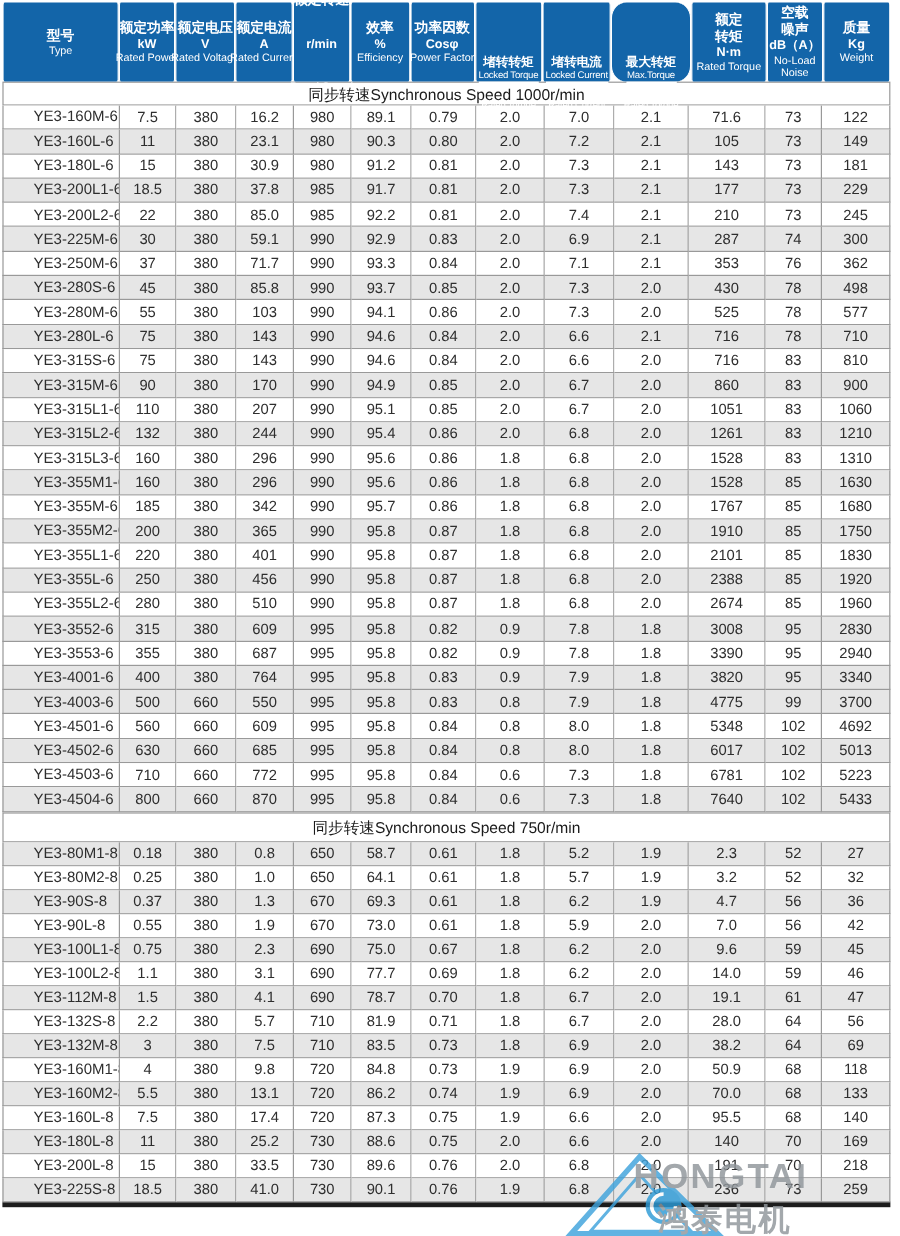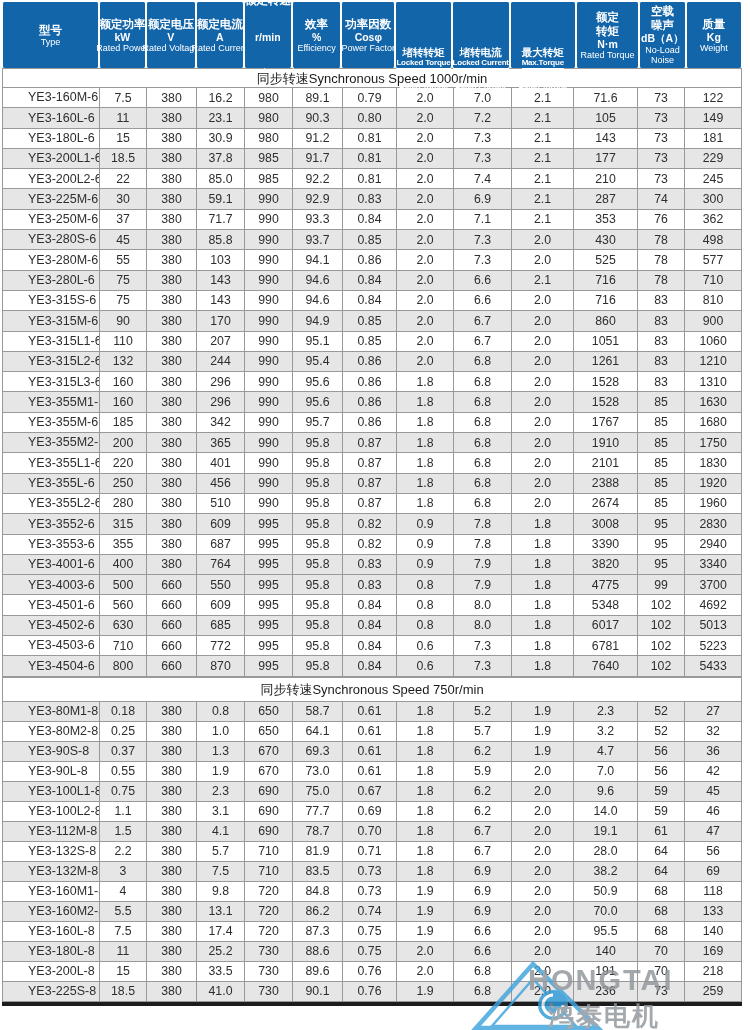--- a/index.html
+++ b/index.html
@@ -16,21 +16,21 @@
     border-radius:2px;overflow:visible;
   }
   .hzh{font-size:11.5px;font-weight:bold;line-height:14px;white-space:nowrap;letter-spacing:0;}
   .hunit{font-size:10.5px;line-height:12.5px;white-space:nowrap;font-weight:bold;}
   .hen{font-size:9px;line-height:10.5px;white-space:nowrap;}
   .hen.wrap{white-space:normal;}
   .hcell.split{padding:0;justify-content:stretch;}
   .hsub{flex:1;display:flex;flex-direction:column;justify-content:center;align-items:center;}
   .hsub.htop{border-bottom:3px solid #ffffff;margin-top:44px;}
   .hsub .hzh{font-size:10.5px;line-height:12px;}
-  .hsub .hen{font-size:8px;line-height:9.5px;letter-spacing:-0.2px;font-weight:bold;}
+  .hsub .hen{font-size:8px;line-height:9.5px;letter-spacing:-0.2px;}
 
   
   table{border-collapse:separate;border-spacing:0;table-layout:fixed;width:740px;margin-left:2px;}
   td{box-sizing:border-box;border-right:1px solid var(--grid_border);
      border-bottom:1px solid var(--grid_border);
      font-size:12.3px;color:var(--data_text);text-align:center;
      vertical-align:middle;line-height:1;overflow:hidden;white-space:nowrap;}
   tr td:first-child{border-left:1px solid var(--grid_border);}
   .section-row td{border-top:1px solid var(--grid_border);}
   .section-title{background:#ffffff;height:20px;font-size:13px;color:var(--section_text);}
@@ -104,21 +104,21 @@
       <div class="hcell split" style="width: 58px;">
         <div class="hsub htop">
           <div class="hzh">堵转电流</div>
           <div class="hen">Locked Current</div>
         </div>
         <div class="hsub hbot">
           <div class="hzh">额定电流</div>
           <div class="hen">Rated Current</div>
         </div>
       </div>
-      <div class="hcell split" style="width: 67px;">
+      <div class="hcell split" style="width: 67px; border-radius: 13px;">
         <div class="hsub htop">
           <div class="hzh">最大转矩</div>
           <div class="hen">Max.Torque</div>
         </div>
         <div class="hsub hbot">
           <div class="hzh">额定转矩</div>
           <div class="hen">Rated Torque</div>
         </div>
       </div>
       <div class="hcell" style="width: 64px;">

